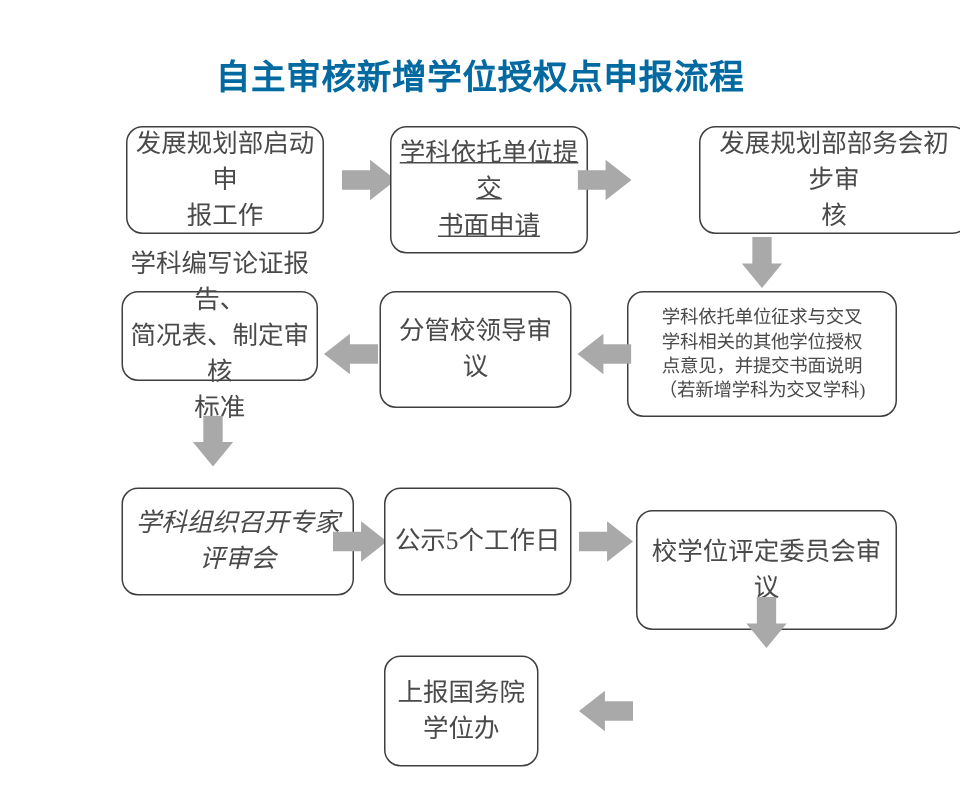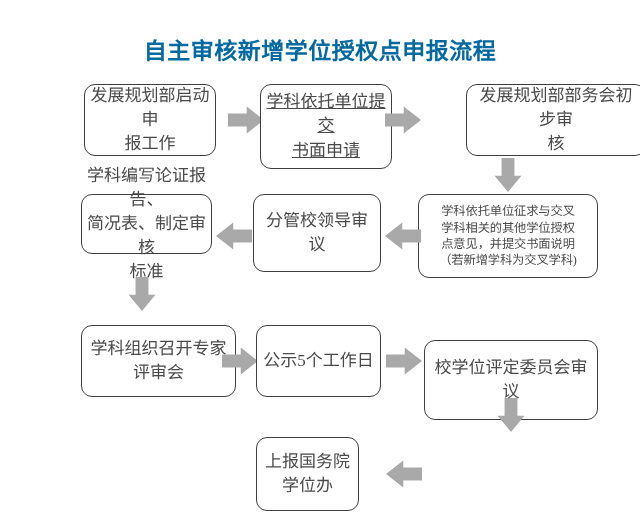--- a/index.html
+++ b/index.html
@@ -118,21 +118,21 @@
   <div class="arrow left" style="left:216px; top:222px; width:36px; height:28px;"></div>
 
   <div class="node" style="left:81px; top:194px; width:131px; height:60px;">
     <span class="txt">学科编写论证报告、
 简况表、制定审核
 标准</span>
   </div>
 
   <div class="arrow down" style="left:128px; top:277px; width:28px; height:34px;"></div>
 
-  <div class="node" style="left:81px; top:325px; width:155px; height:72px;">
+  <div class="node" style="left:81px; top:325px; width:155px; height:72px;font-style:italic;">
     <span class="txt">学科组织召开专家
 评审会</span>
   </div>
 
   <div class="arrow right" style="left:222px; top:347px; width:36px; height:28px;"></div>
 
   <div class="node" style="left:256px; top:325px; width:125px; height:72px;">
     <span class="txt">公示5个工作日</span>
   </div>
 

